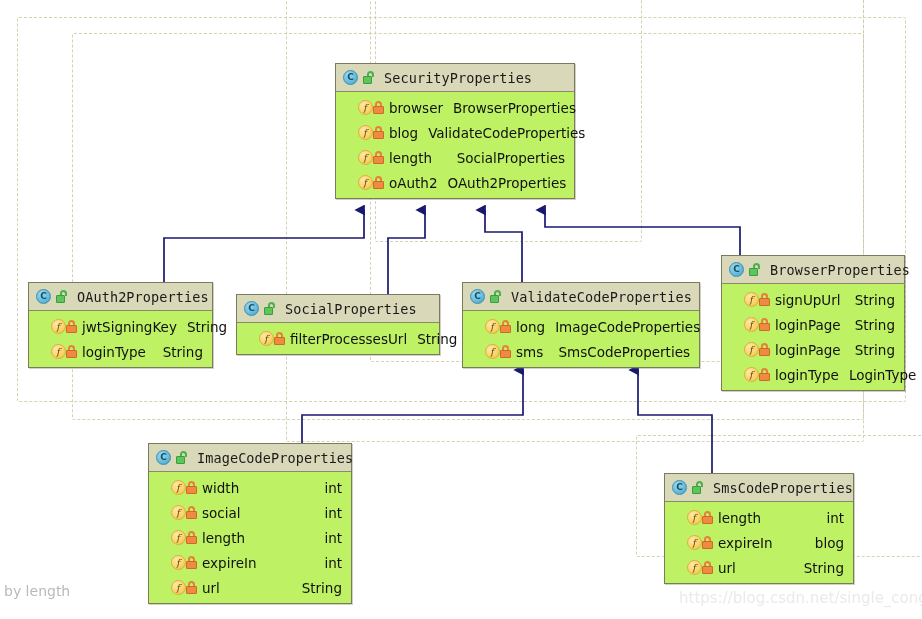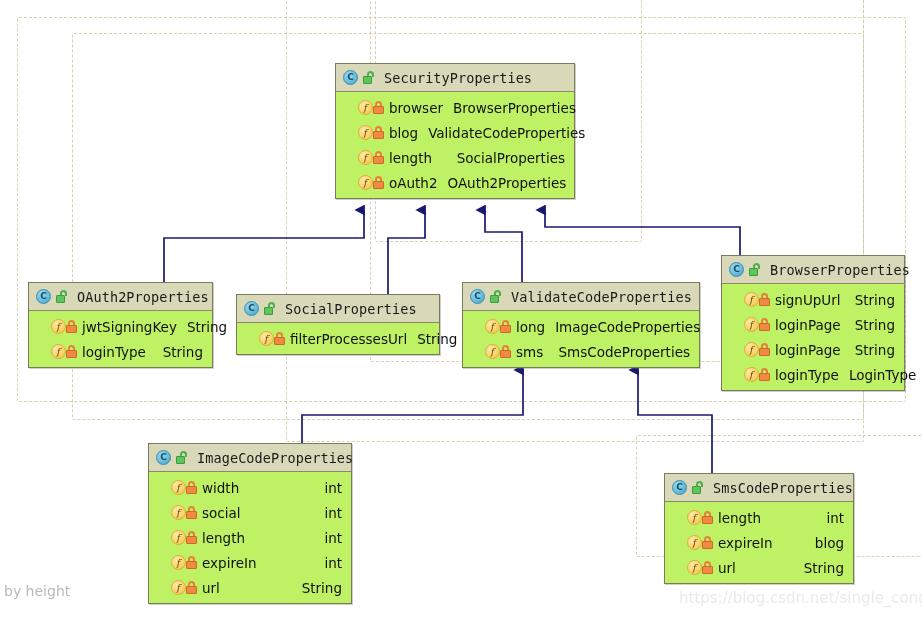--- a/index.html
+++ b/index.html
@@ -493,16 +493,16 @@
         <span class="ico ico-lock">
             <span class="shackle"></span>
             <span class="body"></span>
           </span>
         <span class="row-name">url</span>
         <span class="row-type">String</span>
       </div>
     </div>
   </div>
 
-  <div class="wm wm-yfiles">by height</div>
+  <div class="wm wm-yfiles">by length</div>
   <div class="wm wm-csdn">https://blog.csdn.net/single_cong</div>
 
 </div>
 
 </body></html>

